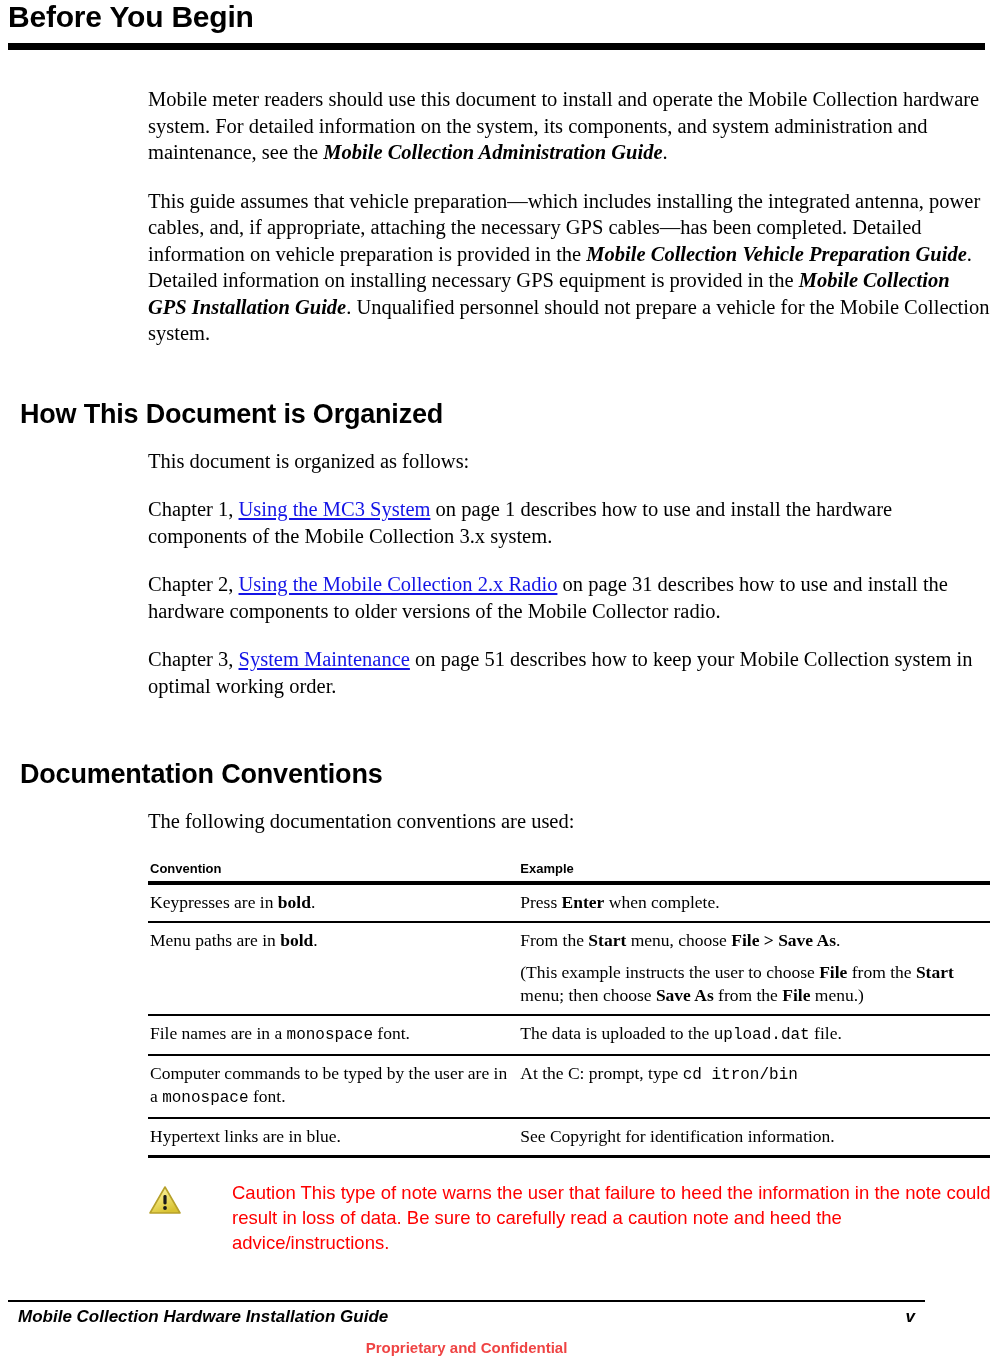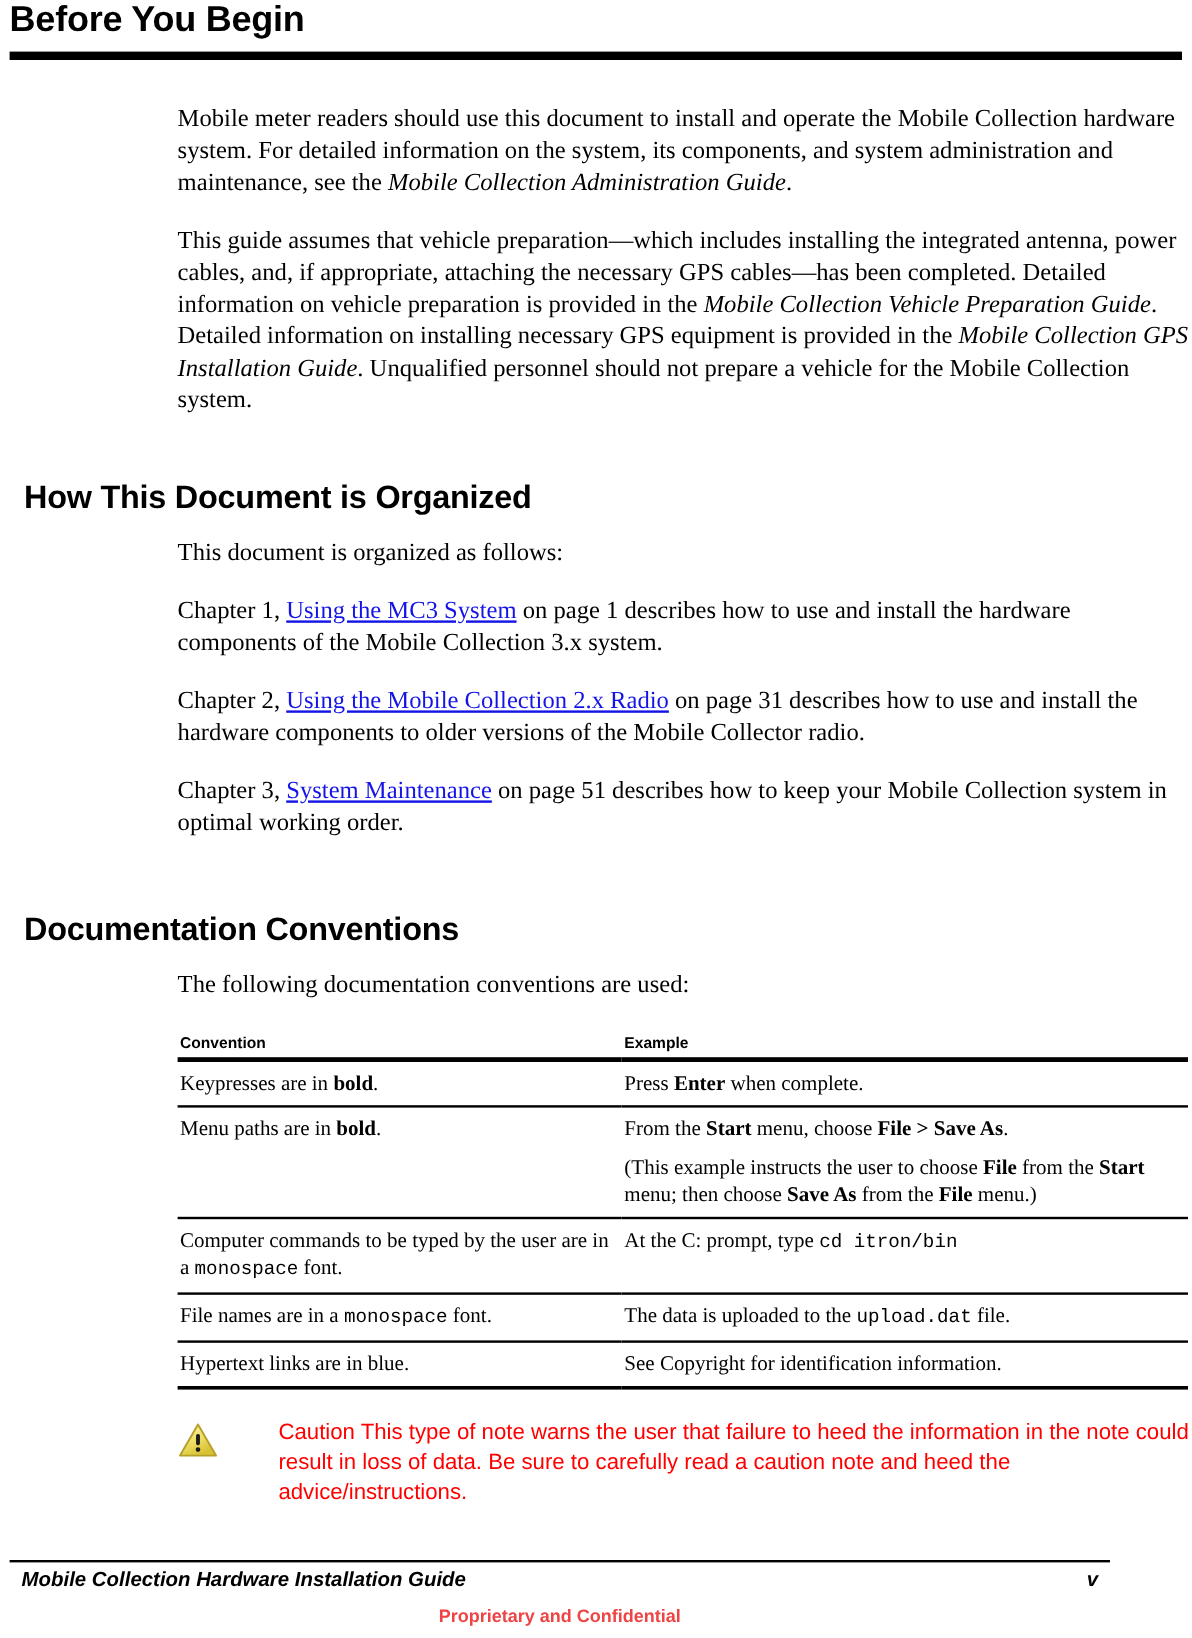--- a/index.html
+++ b/index.html
@@ -57,21 +57,21 @@
     width: 845px;
   }
   p.para {
     font-family: "Liberation Serif", serif;
     font-size: 20.5px;
     line-height: 26.5px;
     margin: 0 0 22px 0;
     text-align: left;
   }
   p.para.tight { margin-bottom: 0; }
-  i, .ital { font-style: italic; }
+  i, .ital { font-style: italic; font-weight: bold; }
   .link {
     color: #1414e6;
     font-style: normal;
   }
 
   
   .conv-table {
     margin-left: 148px;
     width: 842px;
     border-collapse: collapse;
@@ -238,27 +238,27 @@
 
       <tr>
         <td><span>Menu paths are in </span><span class="b">bold</span><span>.</span></td>
         <td>
           <div><span>From the </span><span class="b">Start</span><span> menu, choose </span><span class="b">File &gt; Save As</span><span>.</span></div>
           <div class="sub-ex"><span>(This example instructs the user to choose </span><span class="b">File</span><span> from the </span><span class="b">Start</span><span> menu; then choose </span><span class="b">Save As</span><span> from the </span><span class="b">File</span><span> menu.)</span></div>
         </td>
       </tr>
 
       <tr>
+        <td><span>File names are in a </span><span class="mono">monospace</span><span> font.</span></td>
+        <td><span>The data is uploaded to the </span><span class="mono">upload.dat</span><span> file.</span></td>
+      </tr>
+
+      <tr>
         <td><span>Computer commands to be typed by the user are in a </span><span class="mono">monospace</span><span> font.</span></td>
         <td><span>At the C: prompt, type </span><span class="mono">cd itron/bin</span><span></span></td>
-      </tr>
-
-      <tr>
-        <td><span>File names are in a </span><span class="mono">monospace</span><span> font.</span></td>
-        <td><span>The data is uploaded to the </span><span class="mono">upload.dat</span><span> file.</span></td>
       </tr>
 
       <tr>
         <td>Hypertext links are in blue.</td>
         <td>See Copyright for identification information.</td>
       </tr>
 
     </tbody>
   </table>
 

